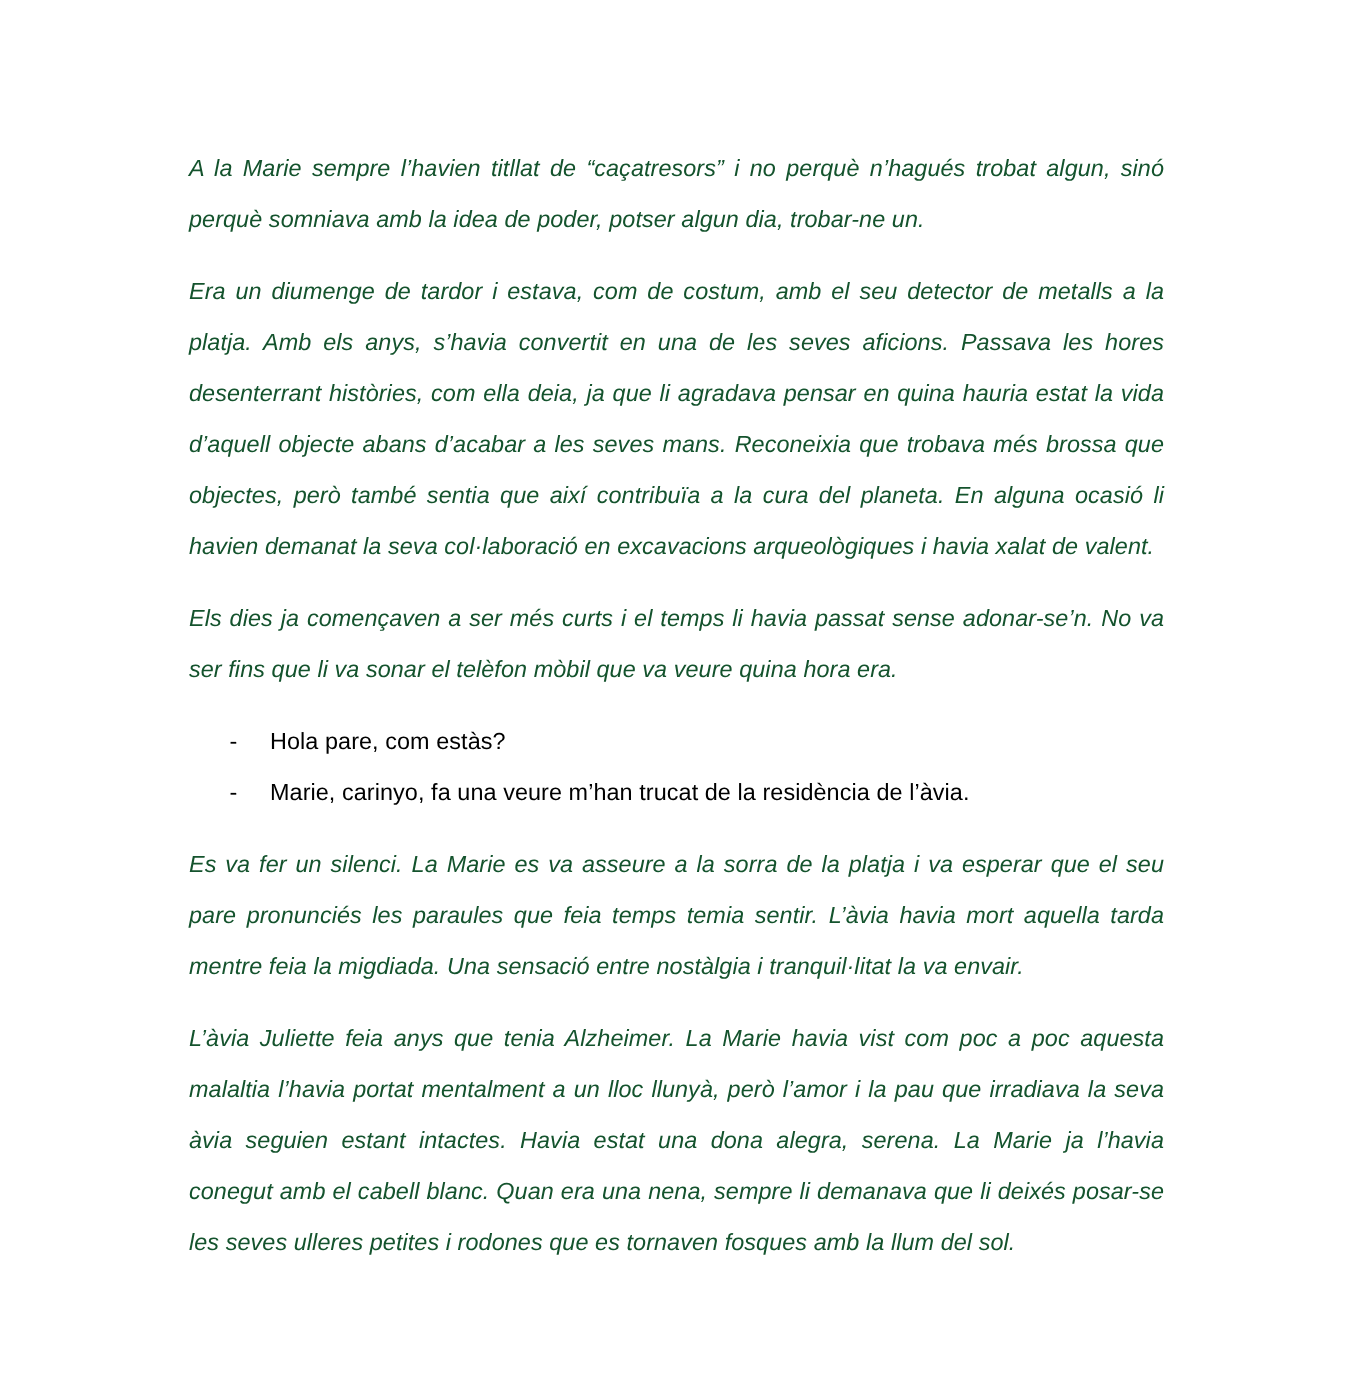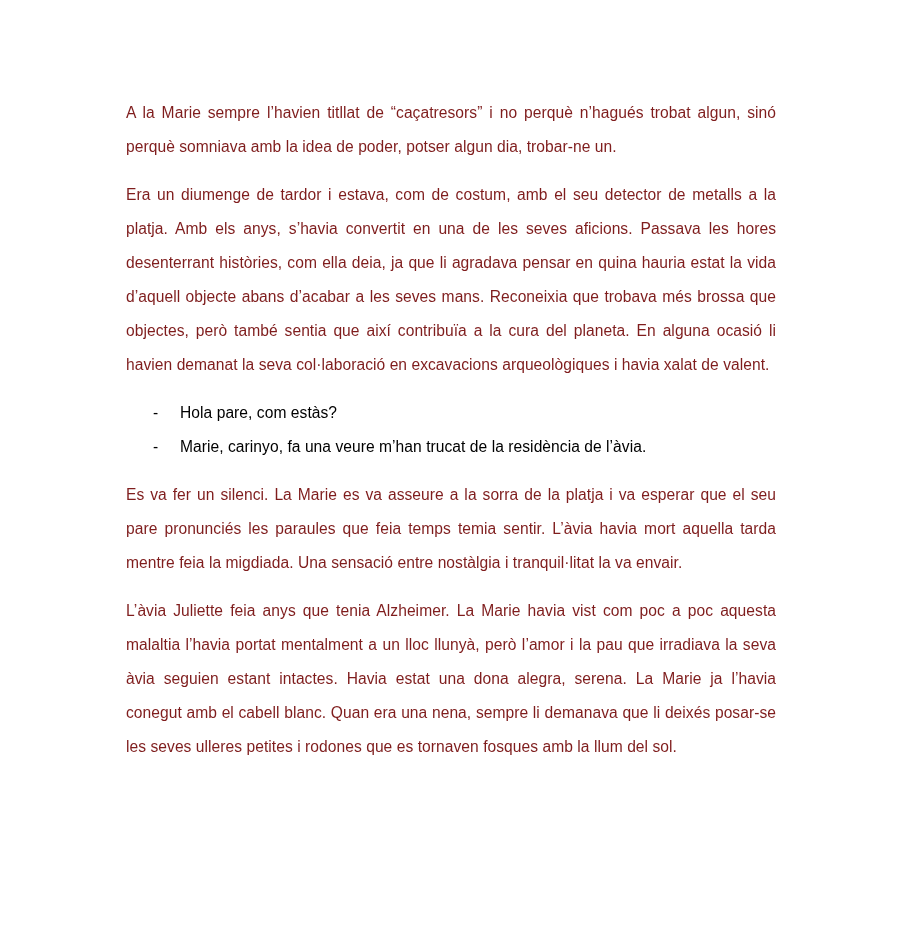--- a/index.html
+++ b/index.html
@@ -29,21 +29,22 @@
     width: 650px;
   }
   p.para {
     margin: 0 0 14px 0;
     font-size: 15.6px;
     line-height: 34px;
     text-align: justify;
     text-justify: inter-word;
     letter-spacing: 0.05px;
     word-spacing: 0px;
-    color: #7f1d1d;
+    color: #14532d;
+    font-style: italic;
   }
   p.para:last-child {
     margin-bottom: 0;
   }
   ul.dialogue {
     list-style: none;
     margin: 0 0 14px 0;
     padding: 0;
   }
   ul.dialogue li {
@@ -70,20 +71,21 @@
 </head>
 <body>
 
 <div class="page">
   <div class="doc-body">
 
     <p class="para">A la Marie sempre l’havien titllat de “caçatresors” i no perquè n’hagués trobat algun, sinó perquè somniava amb la idea de poder, potser algun dia, trobar-ne un.</p>
 
     <p class="para">Era un diumenge de tardor i estava, com de costum, amb el seu detector de metalls a la platja. Amb els anys, s’havia convertit en una de les seves aficions. Passava les hores desenterrant històries, com ella deia, ja que li agradava pensar en quina hauria estat la vida d’aquell objecte abans d’acabar a les seves mans. Reconeixia que trobava més brossa que objectes, però també sentia que així contribuïa a la cura del planeta. En alguna ocasió li havien demanat la seva col·laboració en excavacions arqueològiques i havia xalat de valent.</p>
 
+    <p class="para">Els dies ja començaven a ser més curts i el temps li havia passat sense adonar-se’n. No va ser fins que li va sonar el telèfon mòbil que va veure quina hora era.</p>
 
     <ul class="dialogue">
       <li>
         <span class="dash">-</span>
         <span class="line-text">Hola pare, com estàs?</span>
       </li>
       <li>
         <span class="dash">-</span>
         <span class="line-text">Marie, carinyo, fa una veure m’han trucat de la residència de l’àvia.</span>
       </li>

